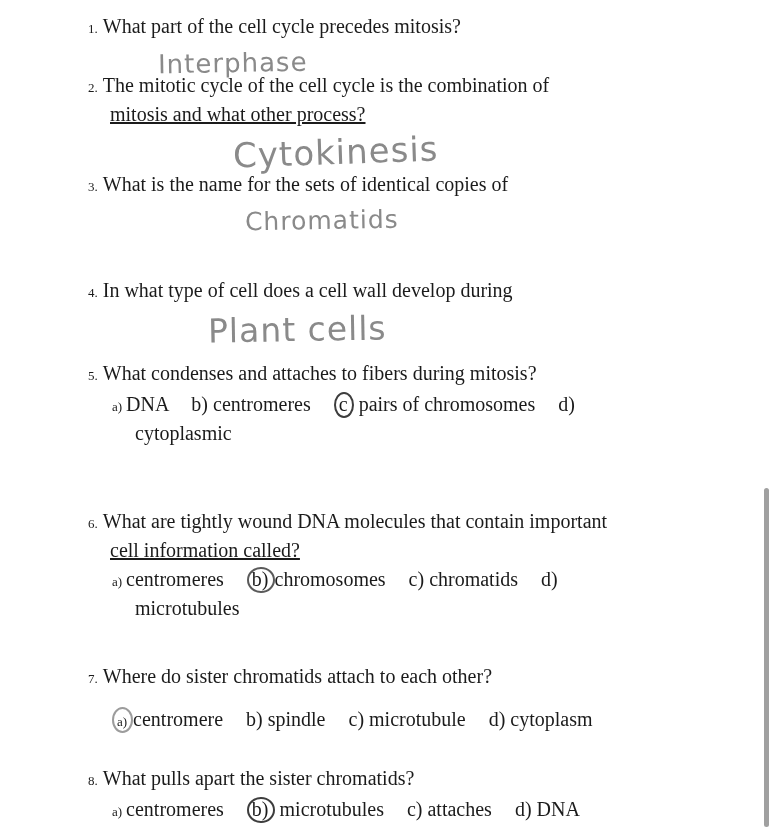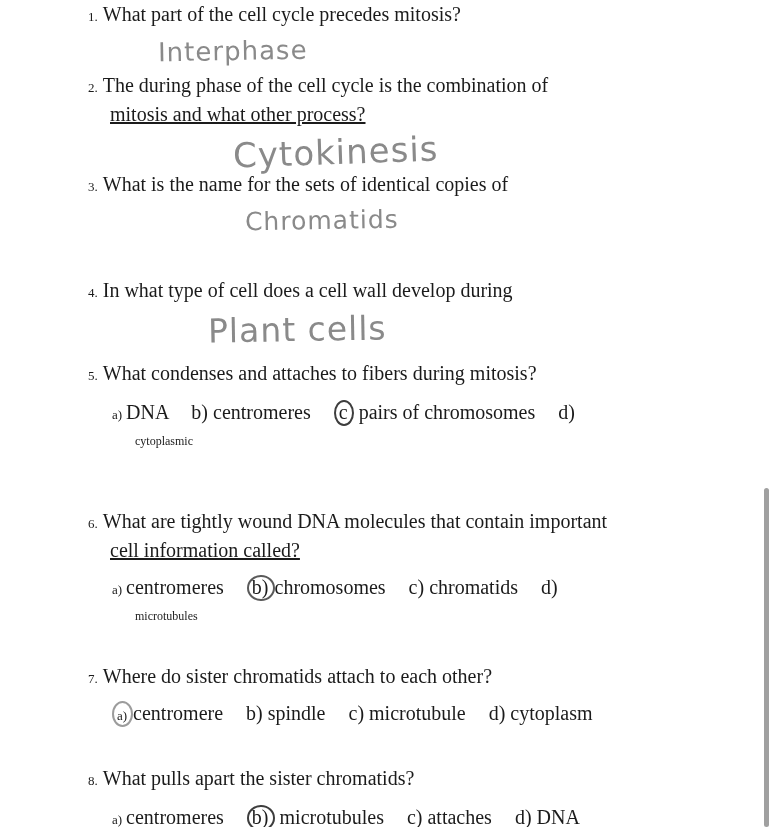--- a/index.html
+++ b/index.html
@@ -23,32 +23,32 @@
   }
   .qline.cont { padding-left: 22px; text-decoration: underline; }
   .qnum {
     font-size: 13px;
     margin-right: 5px;
   }
   .optline {
     padding-left: 24px;
     font-size: 20px;
     line-height: 27px;
-    margin-top: 10px;
+    margin-top: 2px;
     white-space: nowrap;
   }
-  .optline.tight { margin-top: 8px; }
+  .optline.tight { margin-top: 14px; }
   .optmarker {
     font-size: 13px;
     margin-right: 4px;
   }
   .opt { margin-left: 18px; }
   .optwrap {
     padding-left: 47px;
-    font-size: 12px;
+    font-size: 20px;
     line-height: 27px;
   }
   .circ {
     display: inline-block;
     border-radius: 50%;
     padding: 0 4px 1px 3px;
     line-height: 1.05;
   }
   .circ-dark  { border: 2px solid #3d3d3d; }
   .circ-mid   { border: 2px solid #5a5a5a; }
@@ -70,30 +70,30 @@
     top: 488px;
     width: 5px;
     height: 339px;
     background: #a0a0a0;
     border-radius: 3px;
   }
 </style>
 </head>
 <body>
 
-<div class="question" style="top:1px">
+<div class="question" style="top:13px">
   <div class="qline">
     <span class="qnum">1.</span><span>What part of the cell cycle precedes mitosis?</span>
   </div>
   <span class="hw hw1">Interphase</span>
 </div>
 
 <div class="question" style="top:72px">
   <div class="qline">
-    <span class="qnum">2.</span><span>The during phase of the cell cycle is the combination of</span>
+    <span class="qnum">2.</span><span>The mitotic cycle of the cell cycle is the combination of</span>
   </div>
   <div class="qline cont">mitosis and what other process?</div>
   <span class="hw hw2">Cytokinesis</span>
 </div>
 
 <div class="question" style="top:171px">
   <div class="qline">
     <span class="qnum">3.</span><span>What is the name for the sets of identical copies of</span>
   </div>
   <span class="hw hw3">Chromatids</span>

